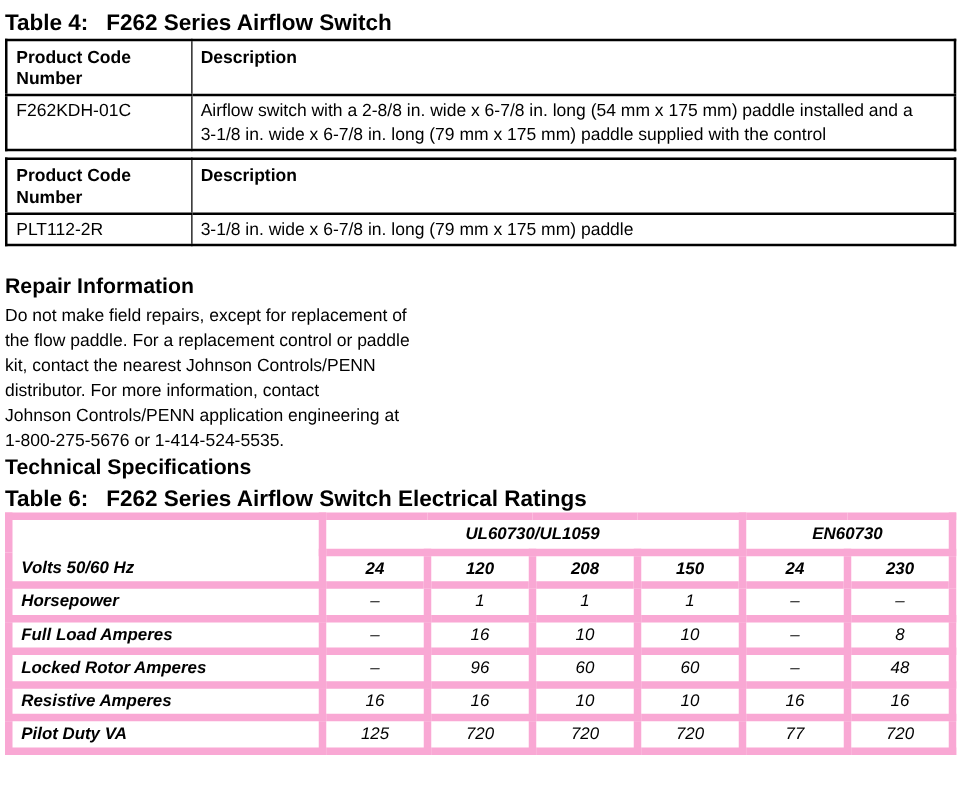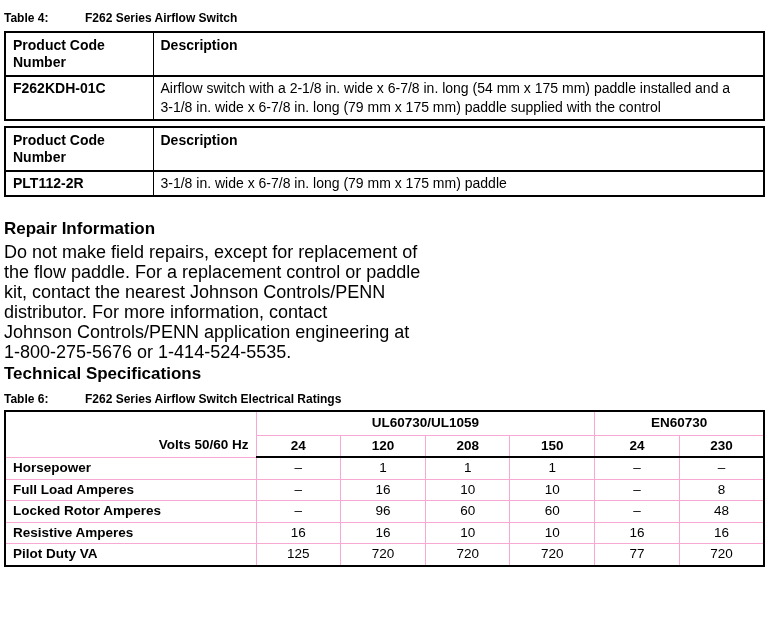--- a/index.html
+++ b/index.html
@@ -9,67 +9,67 @@
     font-family: "Liberation Sans", "DejaVu Sans", sans-serif;
     overflow: hidden;
   }
   .page { padding: 3px 5px 0 4px; }
 
   .h-italic {
     font-size: 16px; font-weight: bold; font-style: italic;
     line-height: 19px;
   }
   .caption {
-    font-size: 12px; font-weight: bold; line-height: 16px;
+    font-size: 18px; font-weight: bold; line-height: 16px;
   }
   .caption .num { display: inline-block; width: 81px; }
   .caption4 { margin: 7px 0 0; }
   .caption5 { margin: 9px 0 0; }
   .caption6 { margin: 7px 0 0; }
 
   .h2 { font-size: 17px; font-weight: bold; line-height: 20px; }
   .h2-repair { margin-top: 22px; }
   .h2-tech { margin-top: 2px; }
 
   .para {
-    font-size: 18px; line-height: 20px;
+    font-size: 14px; line-height: 20px;
     white-space: pre-line;
     margin-top: 3px;
   }
 
   table { border-collapse: collapse; width: 761px; table-layout: fixed; }
 
   
   table.sel { border: 2px solid #000; margin-top: 5px; }
   .sel col.c1 { width: 148px; }
   .sel th, .sel td {
     border: 1px solid #000;
     font-size: 14px; text-align: left; vertical-align: top;
     padding: 2px 7px; line-height: 19px;
   }
   .sel thead th {
     font-weight: bold; line-height: 17px;
     padding-top: 4px; padding-bottom: 4px;
     border-bottom: 2px solid #000;
     margin-left: 16px;
   }
-  .sel td.code { font-weight: bold; }
+  .sel td.code { font-weight: normal; }
   .pre { white-space: pre-line; }
 
   
   table.ratings { border: 2px solid #000; margin-top: 3px; }
   .ratings col.c1 { width: 251px; }
   .ratings th, .ratings td {
-    border: 1px solid #f9a8d4;
+    border: 6px solid #f9a8d4;
     font-size: 13.5px; vertical-align: middle;
-    padding: 2px 7px; line-height: 16.5px;
+    padding: 2px 7px; line-height: 16.5px; font-style: italic;
   }
   .ratings th.group { text-align: center; font-weight: bold; padding: 3px 7px; }
   .ratings th.volt  { text-align: center; font-weight: bold; }
-  .ratings th.axis  { text-align: right; font-weight: bold; vertical-align: bottom; padding-bottom: 3px; }
+  .ratings th.axis  { text-align: left; font-weight: bold; vertical-align: bottom; padding-bottom: 3px; }
   .ratings thead tr.voltrow th { border-bottom: 2px solid #000; }
   .ratings td.rowlabel { text-align: left; font-weight: bold; }
   .ratings td.val { text-align: center; }
 </style>
 </head>
 <body>
 
 <div class="page">
 
 
@@ -84,21 +84,21 @@
       </colgroup>
     <thead>
       <tr>
         <th>Product Code Number</th>
         <th>Description</th>
       </tr>
     </thead>
     <tbody>
       <tr>
         <td class="code">F262KDH-01C</td>
-        <td class="pre">Airflow switch with a 2-1/8 in. wide x 6-7/8 in. long (54 mm x 175 mm) paddle installed and a
+        <td class="pre">Airflow switch with a 2-8/8 in. wide x 6-7/8 in. long (54 mm x 175 mm) paddle installed and a
 3-1/8 in. wide x 6-7/8 in. long (79 mm x 175 mm) paddle supplied with the control</td>
       </tr>
     </tbody>
   </table>
 
 
   <table class="sel">
     <colgroup>
         <col class="c1">
         <col>

